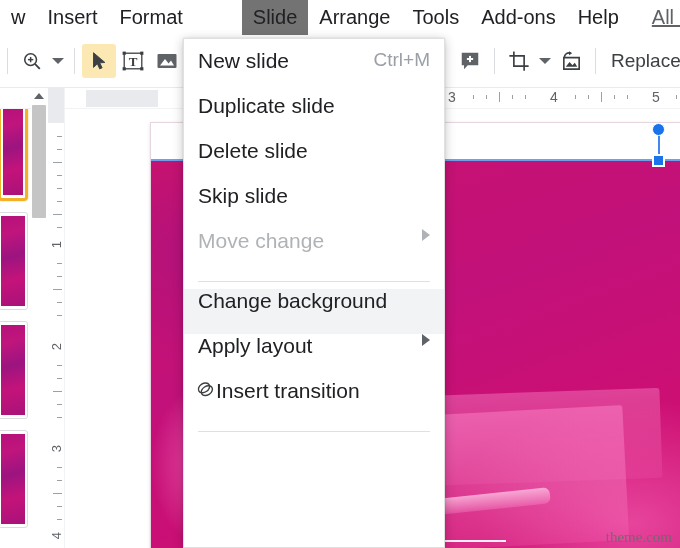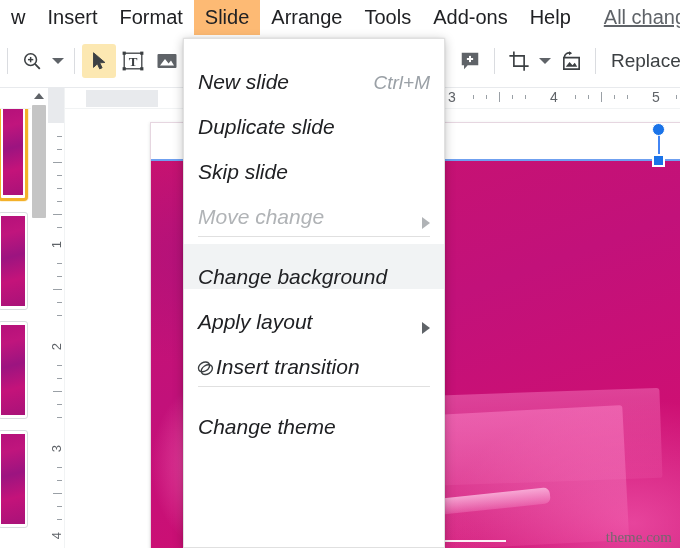--- a/index.html
+++ b/index.html
@@ -19,22 +19,23 @@
     display: flex; align-items: center;
     white-space: nowrap;
   }
   .menu-item {
     font-size: 20px; color: #202124;
     padding: 5px 11px;
     line-height: 25px;
     cursor: default;
   }
   .menu-item.active {
-    background: #fdba74;
+    background: #737373;
     color: #202124;
+    margin-left: 48px;
   }
   .all-changes {
     font-size: 20px; color: #5f6368;
     text-decoration: underline;
     padding: 5px 8px;
     margin-left: 14px;
     cursor: pointer;
   }
 
   
@@ -244,24 +245,23 @@
   .dropdown {
     position: absolute; left: 183px; top: 38px; width: 262px; height: 510px;
     background: #ffffff;
     border: 1px solid #e0e0e0;
     box-shadow: 0 2px 10px rgba(0,0,0,.24), 0 0 2px rgba(0,0,0,.10);
     padding: 10px 0 0 0;
     z-index: 50;
   }
   .mrow {
     position: relative; height: 45px;
-    display: flex; align-items: flex-end;
+    display: flex; align-items: flex-start;
     padding: 0 14px 0 14px;
     cursor: pointer;
-    font-style: italic;
   }
   .mrow.hl { background: #f1f3f4; }
   .mrow .mi-icon {
     width: 32px; flex: 0 0 auto;
     display: flex; align-items: center; justify-content: flex-start;
     color: #3c4043;
   }
   .mrow .mi-label {
     flex: 1 1 auto;
     font-size: 21px; color: #202124;
@@ -475,20 +475,23 @@
 
     <div class="mrow">
       <div class="mi-label">New slide</div>
       <div class="mi-accel">Ctrl+M</div>
     </div>
 
     <div class="mrow">
       <div class="mi-label">Duplicate slide</div>
     </div>
 
+    <div class="mrow">
+      <div class="mi-label">Delete slide</div>
+    </div>
 
     <div class="mrow">
       <div class="mi-label">Skip slide</div>
     </div>
 
     <div class="mrow disabled">
       <div class="mi-label">Move change</div>
       <div class="mi-arrow">
           <i></i>
         </div>
@@ -513,19 +516,16 @@
           <ellipse cx="13" cy="13.4" rx="7.2" ry="5.2" transform="rotate(-32 13 13.4)" fill="none" stroke="#3c4043" stroke-width="1.7"></ellipse>
           <ellipse cx="9.6" cy="10" rx="7.2" ry="5.2" transform="rotate(-32 9.6 10)" fill="none" stroke="#3c4043" stroke-width="1.7"></ellipse>
         </svg>
       </div>
       <div class="mi-label">Insert transition</div>
     </div>
 
     <div class="msep"></div>
 
 
-    <div class="mrow">
-      <div class="mi-label">Change theme</div>
-    </div>
 
   </div>
 
 </div>
 
 </body></html>

